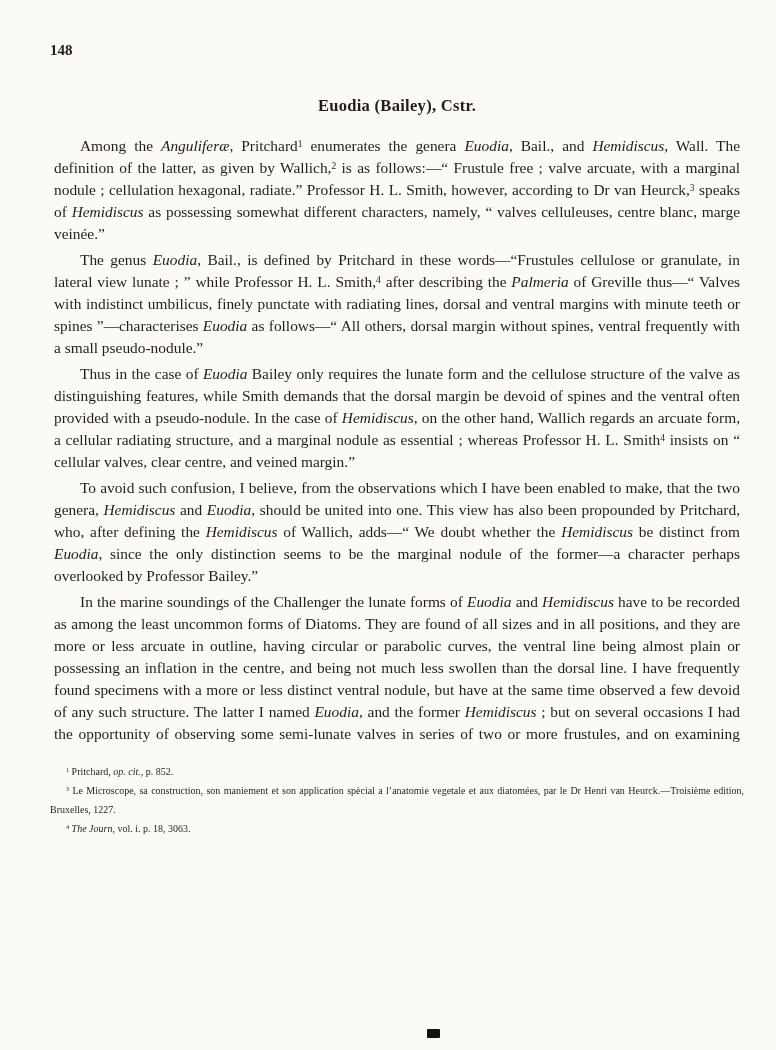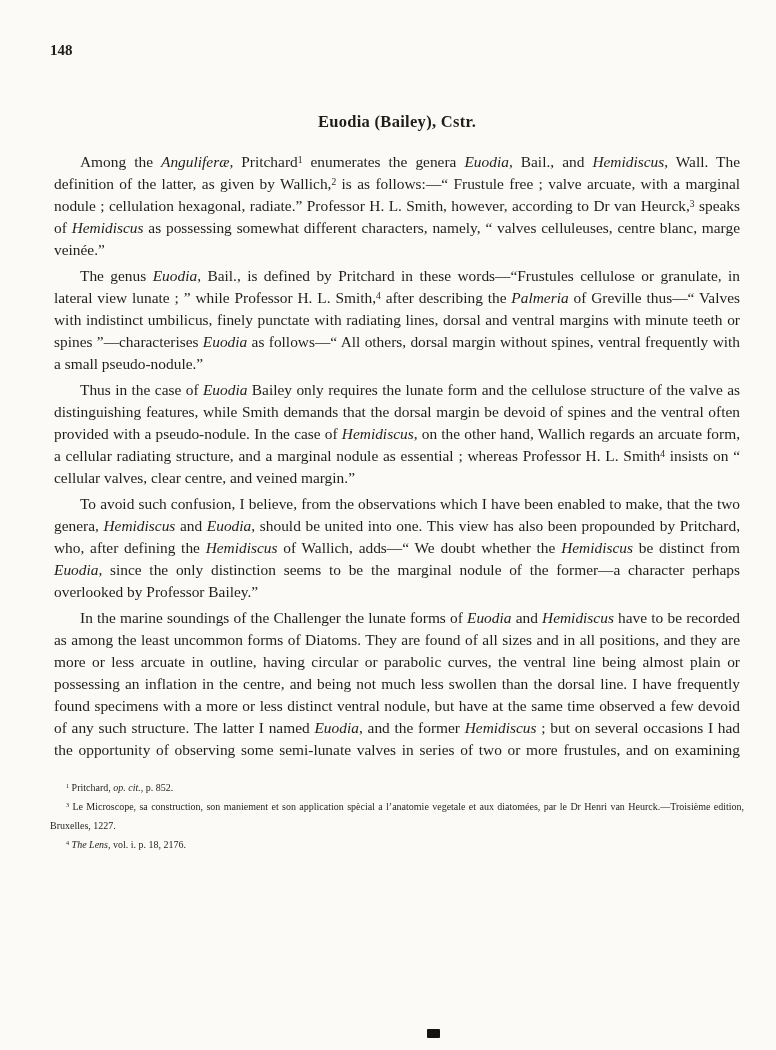--- a/index.html
+++ b/index.html
@@ -30,21 +30,21 @@
     left: 0;
     top: 0;
     font-size: 15px;
     font-weight: bold;
     letter-spacing: 0;
   }
   .section-title {
     text-align: center;
     font-size: 16.5px;
     font-weight: bold;
-    margin-top: 52px;
+    margin-top: 36px;
     margin-bottom: 19px;
     letter-spacing: 0.3px;
   }
   .body-text p.para {
     font-size: 15.4px;
     line-height: 22px;
     text-align: justify;
     text-indent: 26px;
     margin: 4px;
   }
@@ -91,18 +91,18 @@
       <p class="para"><span>Among the </span><i>Anguliferæ,</i><span> Pritchard</span><sup>1</sup><span> enumerates the genera </span><i>Euodia</i><span>, Bail., and </span><i>Hemidiscus</i><span>, Wall. The definition of the latter, as given by Wallich,</span><sup>2</sup><span> is as follows:—“ Frustule free ; valve arcuate, with a marginal nodule ; cellulation hexagonal, radiate.” Professor H. L. Smith, however, according to Dr van Heurck,</span><sup>3</sup><span> speaks of </span><i>Hemidiscus</i><span> as possessing somewhat different characters, namely, “ valves celluleuses, centre blanc, marge veinée.”</span></p>
       <p class="para"><span>The genus </span><i>Euodia</i><span>, Bail., is defined by Pritchard in these words—“Frustules cellulose or granulate, in lateral view lunate ; ” while Professor H. L. Smith,</span><sup>4</sup><span> after describing the </span><i>Palmeria</i><span> of Greville thus—“ Valves with indistinct umbilicus, finely punctate with radiating lines, dorsal and ventral margins with minute teeth or spines ”—characterises </span><i>Euodia</i><span> as follows—“ All others, dorsal margin without spines, ventral frequently with a small pseudo-nodule.”</span></p>
       <p class="para"><span>Thus in the case of </span><i>Euodia</i><span> Bailey only requires the lunate form and the cellulose structure of the valve as distinguishing features, while Smith demands that the dorsal margin be devoid of spines and the ventral often provided with a pseudo-nodule. In the case of </span><i>Hemidiscus</i><span>, on the other hand, Wallich regards an arcuate form, a cellular radiating structure, and a marginal nodule as essential ; whereas Professor H. L. Smith</span><sup>4</sup><span> insists on “ cellular valves, clear centre, and veined margin.”</span></p>
       <p class="para"><span>To avoid such confusion, I believe, from the observations which I have been enabled to make, that the two genera, </span><i>Hemidiscus</i><span> and </span><i>Euodia</i><span>, should be united into one. This view has also been propounded by Pritchard, who, after defining the </span><i>Hemidiscus</i><span> of Wallich, adds—“ We doubt whether the </span><i>Hemidiscus</i><span> be distinct from </span><i>Euodia</i><span>, since the only distinction seems to be the marginal nodule of the former—a character perhaps overlooked by Professor Bailey.”</span></p>
       <p class="para"><span>In the marine soundings of the Challenger the lunate forms of </span><i>Euodia</i><span> and </span><i>Hemidiscus</i><span> have to be recorded as among the least uncommon forms of Diatoms. They are found of all sizes and in all positions, and they are more or less arcuate in outline, having circular or parabolic curves, the ventral line being almost plain or possessing an inflation in the centre, and being not much less swollen than the dorsal line. I have frequently found specimens with a more or less distinct ventral nodule, but have at the same time observed a few devoid of any such structure. The latter I named </span><i>Euodia</i><span>, and the former </span><i>Hemidiscus</i><span> ; but on several occasions I had the opportunity of observing some semi-lunate valves in series of two or more frustules, and on examining</span></p>
     </div>
 
   <div class="footnotes">
       <p class="footnote"><sup>1</sup><span> Pritchard, </span><i>op. cit.</i><span>, p. 852.</span></p>
       <p class="footnote"><sup>3</sup><span> Le Microscope, sa construction, son maniement et son application spècial a l’anatomie vegetale et aux diatomées, par le Dr Henri van Heurck.—Troisième edition, Bruxelles, 1227.</span></p>
-      <p class="footnote"><sup>4</sup><span> </span><i>The Lens</i><span>, vol. i. p. 18, 2176.</span></p>
+      <p class="footnote"><sup>4</sup><span> </span><i>The Journ</i><span>, vol. i. p. 18, 3063.</span></p>
     </div>
 
   <div class="scan-speck"></div>
 
 </div>
 
 </body></html>

